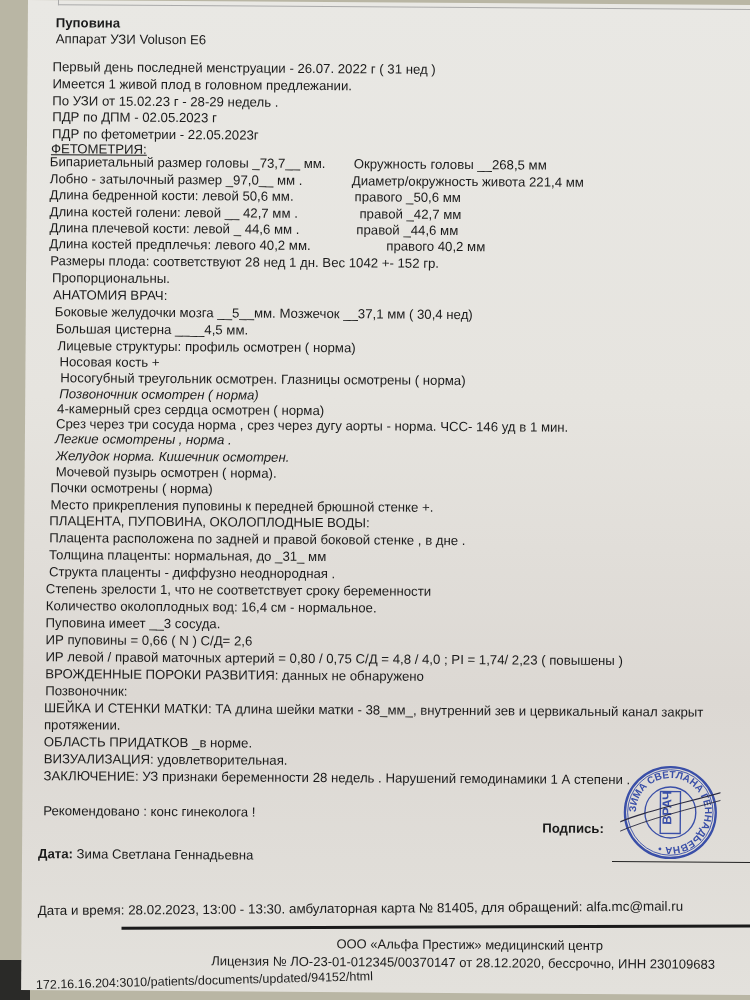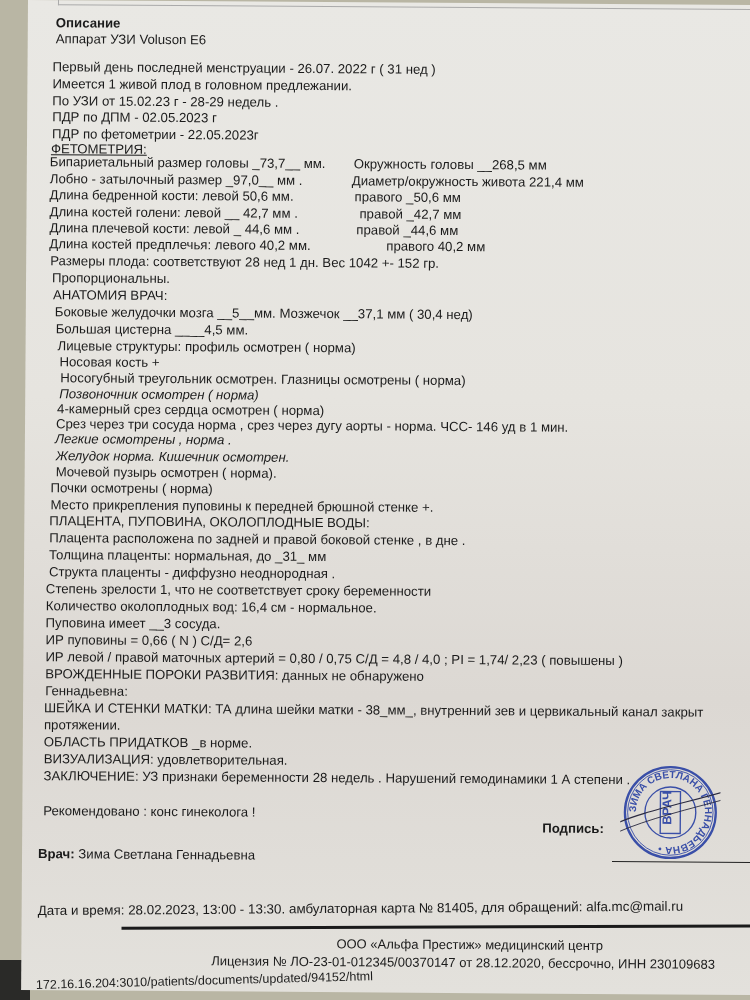--- a/index.html
+++ b/index.html
@@ -27,21 +27,21 @@
   .footer-url { position:absolute; left:36px; top:978px; font-size:12.5px; transform:rotate(-1.5deg); transform-origin:left; white-space:nowrap; }
   .bottom-dark { position:absolute; left:0; top:960px; width:30px; height:40px; background:#2a2a28; }
 </style>
 </head>
 <body>
 
 <div class="bottom-dark"></div>
 <div class="paper">
   <div class="topbox"></div>
 
-  <div class="line b" style="left:28px;top:15px;">Описание</div>
+  <div class="line b" style="left:28px;top:15px;">Пуповина</div>
   <div class="line" style="left:28px;top:31px;">Аппарат УЗИ Voluson E6</div>
 
   <div class="line" style="left:25px;top:59px;">Первый день последней менструации  -   26.07. 2022 г ( 31 нед )</div>
   <div class="line" style="left:25px;top:76px;">Имеется 1 живой плод в  головном предлежании.</div>
   <div class="line" style="left:25px;top:93px;">По УЗИ от 15.02.23 г - 28-29 недель .</div>
   <div class="line" style="left:25px;top:109px;">ПДР по ДПМ - 02.05.2023 г</div>
   <div class="line" style="left:25px;top:126px;">ПДР по фетометрии  - 22.05.2023г</div>
 
   <div class="line" style="left:24px;top:141px;text-decoration:underline;">ФЕТОМЕТРИЯ:</div>
   <div class="line" style="left:23px;top:154px;">Бипариетальный размер головы _73,7__ мм.</div>
@@ -78,31 +78,31 @@
   <div class="line" style="left:25px;top:530px;">Плацента расположена по задней  и правой боковой стенке ,  в дне .</div>
   <div class="line" style="left:25px;top:547px;">Толщина плаценты: нормальная, до _31_ мм</div>
   <div class="line" style="left:25px;top:564px;">Структа плаценты - диффузно неоднородная .</div>
   <div class="line" style="left:22px;top:581px;">Степень зрелости 1, что не соответствует  сроку беременности</div>
   <div class="line" style="left:22px;top:598px;">Количество околоплодных вод: 16,4 см - нормальное.</div>
   <div class="line" style="left:22px;top:615px;">Пуповина имеет __3  сосуда.</div>
   <div class="line" style="left:22px;top:632px;">ИР пуповины = 0,66 ( N ) С/Д=  2,6</div>
   <div class="line" style="left:22px;top:649px;">ИР левой / правой маточных артерий = 0,80 / 0,75   С/Д = 4,8 /  4,0  ; PI = 1,74/ 2,23 ( повышены )</div>
 
   <div class="line" style="left:22px;top:666px;">ВРОЖДЕННЫЕ ПОРОКИ РАЗВИТИЯ: данных не обнаружено</div>
-  <div class="line" style="left:22px;top:683px;">Геннадьевна:</div>
+  <div class="line" style="left:22px;top:683px;">Позвоночник:</div>
   <div class="line" style="left:21px;top:700px;">ШЕЙКА И СТЕНКИ МАТКИ: ТА  длина шейки матки - 38_мм_, внутренний зев и цервикальный канал закрыт</div>
   <div class="line" style="left:21px;top:717px;">протяжении.</div>
   <div class="line" style="left:21px;top:734px;">ОБЛАСТЬ ПРИДАТКОВ _в норме.</div>
   <div class="line" style="left:21px;top:751px;">ВИЗУАЛИЗАЦИЯ: удовлетворительная.</div>
   <div class="line" style="left:21px;top:768px;">ЗАКЛЮЧЕНИЕ: УЗ признаки беременности  28  недель . Нарушений гемодинамики 1 А степени .</div>
 
   <div class="line" style="left:21px;top:803px;">Рекомендовано : конс гинеколога !</div>
 
   <div class="line" style="left:16px;top:846px;">
-    <span class="b">Врач:</span>
+    <span class="b">Дата:</span>
     <span>Зима Светлана Геннадьевна</span>
   </div>
   <div class="line b" style="left:520px;top:817px;">Подпись:</div>
   <div class="sig-line" style="left:590px;top:857px;"></div>
 
   <svg class="stamp" style="left:598px;top:758px;" width="110" height="110" viewBox="0 0 110 110">
     <defs>
       <path id="stampArc" d="M55,55 m-38,0 a38,38 0 1,1 76,0 a38,38 0 1,1 -76,0"></path>
     </defs>
     <circle cx="55" cy="55" r="50" fill="none" stroke="#3a4fa8" stroke-width="2.5"></circle>

